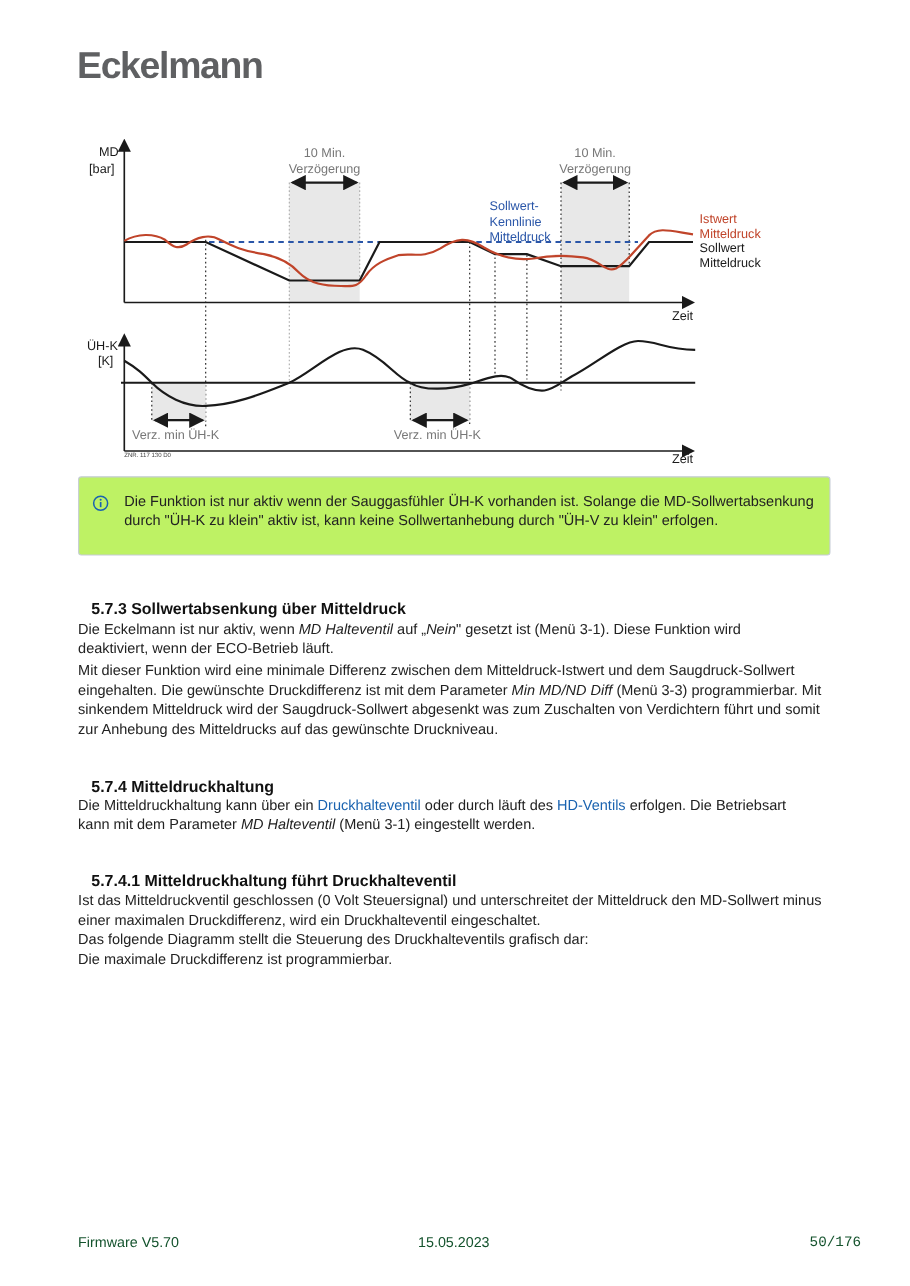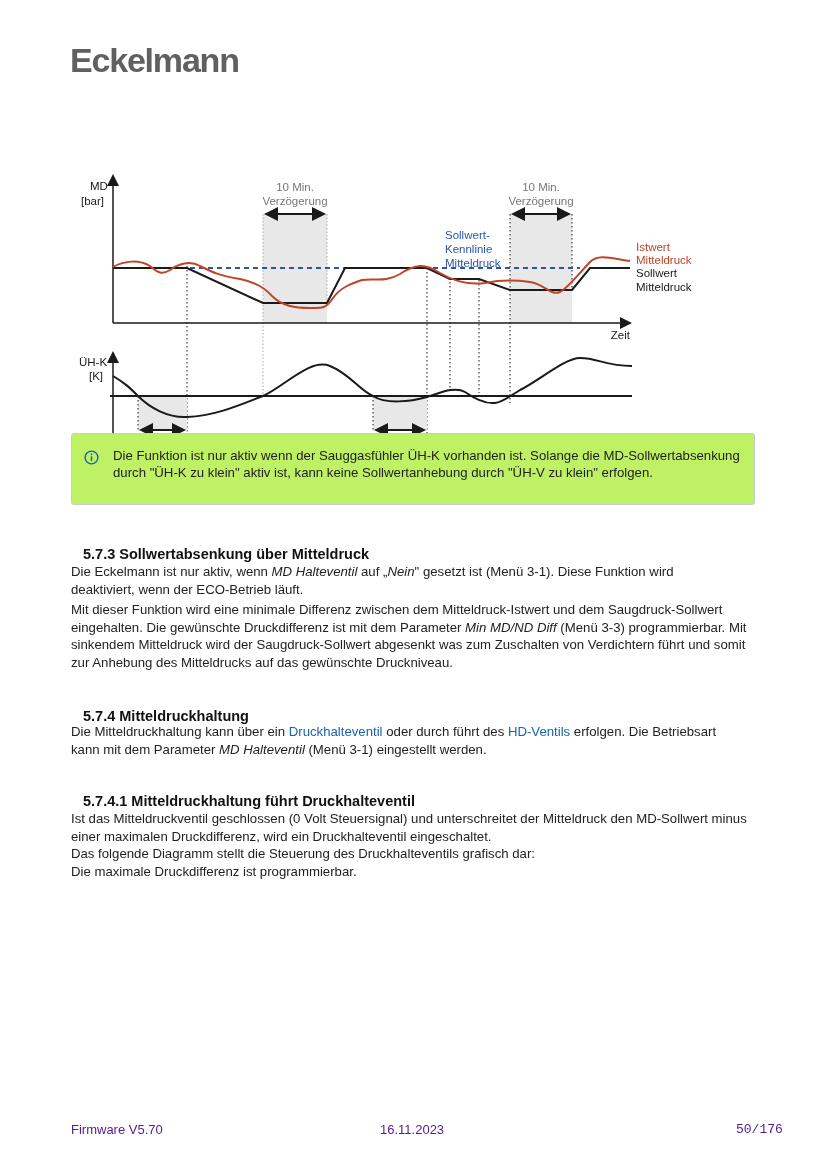--- a/index.html
+++ b/index.html
@@ -1,30 +1,30 @@
 <!DOCTYPE html>
 <html><head>
 <meta charset="utf-8">
 <style>
   html, body { margin: 0; padding: 0; background: #ffffff; }
   body { width: 827px; height: 1169px; position: relative; overflow: hidden;
          font-family: "Liberation Sans", sans-serif; color: #1a1a1a; }
   .logo { position: absolute; left: 70px; top: 41px; font-family: "Liberation Sans", sans-serif;
           font-weight: bold; font-size: 34px; letter-spacing: -1.2px; color: #5f6062; }
-  .figure { position: absolute; left: 0; top: 0; width: 694px; height: 430px; margin-top: 48px; }
+  .figure { position: absolute; left: 0; top: 0; width: 694px; height: 430px; }
   .figure svg { position: absolute; left: 0; top: 0; }
   .svgtext { font-family: "Liberation Sans", sans-serif; }
   .note { position: absolute; left: 71px; top: 433px; width: 684px; height: 72px;
           border: 1px solid #c5ccd6; border-radius: 3px; background: #bef264; box-sizing: border-box; }
   .note .icon { position: absolute; left: 12px; top: 16px; width: 15px; height: 15px; }
   .note .text { position: absolute; left: 41px; top: 13px; right: 10px; font-size: 13.2px; line-height: 17px; color: #222; }
   h3 { position: absolute; margin: 12px; font-size: 14.5px; font-weight: bold; color: #111; }
   p { position: absolute; margin: 0; font-size: 13.2px; line-height: 17.5px; color: #222; }
   .link { color: #1a63b0; }
-  .footer { position: absolute; top: 1122px; font-size: 13px; color: #4c1d95; }
+  .footer { position: absolute; top: 1122px; font-size: 13px; color: #14532d; }
 </style>
 </head>
 <body>
 
 <div class="logo">Eckelmann</div>
 
 <div class="figure">
   <svg width="827" height="430" viewBox="0 0 827 430" xmlns="http://www.w3.org/2000/svg">
     <defs>
       <marker id="arrowUp" markerWidth="8" markerHeight="8" refX="4" refY="4" orient="auto">
@@ -114,24 +114,24 @@
     <circle cx="8" cy="4.6" r="1" fill="#1a63b0"></circle>
   </svg>
   <div class="text">Die Funktion ist nur aktiv wenn der Sauggasfühler ÜH-K vorhanden ist. Solange die MD-Sollwertabsenkung durch "ÜH-K zu klein" aktiv ist, kann keine Sollwertanhebung durch "ÜH-V zu klein" erfolgen.</div>
 </div>
 
 <h3 style="left:71px; top:534px;">5.7.3  Sollwertabsenkung über Mitteldruck</h3>
 <p style="left:71px; top:563px; width:660px;"><span>Die Eckelmann ist nur aktiv, wenn </span><i>MD Halteventil</i><span> auf „</span><i>Nein</i><span>" gesetzt ist (Menü 3-1). Diese Funktion wird deaktiviert, wenn der ECO-Betrieb läuft.</span></p>
 <p style="left:71px; top:601px; width:685px;"><span>Mit dieser Funktion wird eine minimale Differenz zwischen dem Mitteldruck-Istwert und dem Saugdruck-Sollwert eingehalten. Die gewünschte Druckdifferenz ist mit dem Parameter </span><i>Min MD/ND Diff</i><span> (Menü 3-3) programmierbar. Mit sinkendem Mitteldruck wird der Saugdruck-Sollwert abgesenkt was zum Zuschalten von Verdichtern führt und somit zur Anhebung des Mitteldrucks auf das gewünschte Druckniveau.</span></p>
 
 <h3 style="left:71px; top:696px;">5.7.4  Mitteldruckhaltung</h3>
-<p style="left:71px; top:723px; width:660px;"><span>Die Mitteldruckhaltung kann über ein </span><a class="link">Druckhalteventil</a><span> oder durch führt des </span><a class="link">HD-Ventils</a><span> erfolgen. Die Betriebsart kann mit dem Parameter </span><i>MD Halteventil</i><span> (Menü 3-1) eingestellt werden.</span></p>
+<p style="left:71px; top:723px; width:660px;"><span>Die Mitteldruckhaltung kann über ein </span><a class="link">Druckhalteventil</a><span> oder durch läuft des </span><a class="link">HD-Ventils</a><span> erfolgen. Die Betriebsart kann mit dem Parameter </span><i>MD Halteventil</i><span> (Menü 3-1) eingestellt werden.</span></p>
 
 <h3 style="left:71px; top:781px;">5.7.4.1  Mitteldruckhaltung führt Druckhalteventil</h3>
 <p style="left:71px; top:810px; width:690px;">
   <span style="display:block">Ist das Mitteldruckventil geschlossen (0 Volt Steuersignal) und unterschreitet der Mitteldruck den MD-Sollwert minus einer maximalen Druckdifferenz, wird ein Druckhalteventil eingeschaltet.</span>
   <span style="display:block">Das folgende Diagramm stellt die Steuerung des Druckhalteventils grafisch dar:</span>
   <span style="display:block">Die maximale Druckdifferenz ist programmierbar.</span>
 </p>
 
 <div class="footer" style="left:71px;">Firmware V5.70</div>
-<div class="footer" style="left:380px;">16.11.2023</div>
+<div class="footer" style="left:380px;">15.05.2023</div>
 <div class="footer" style="left:736px;font-family:Liberation Mono, monospace;">50/176</div>
 
 </body></html>

